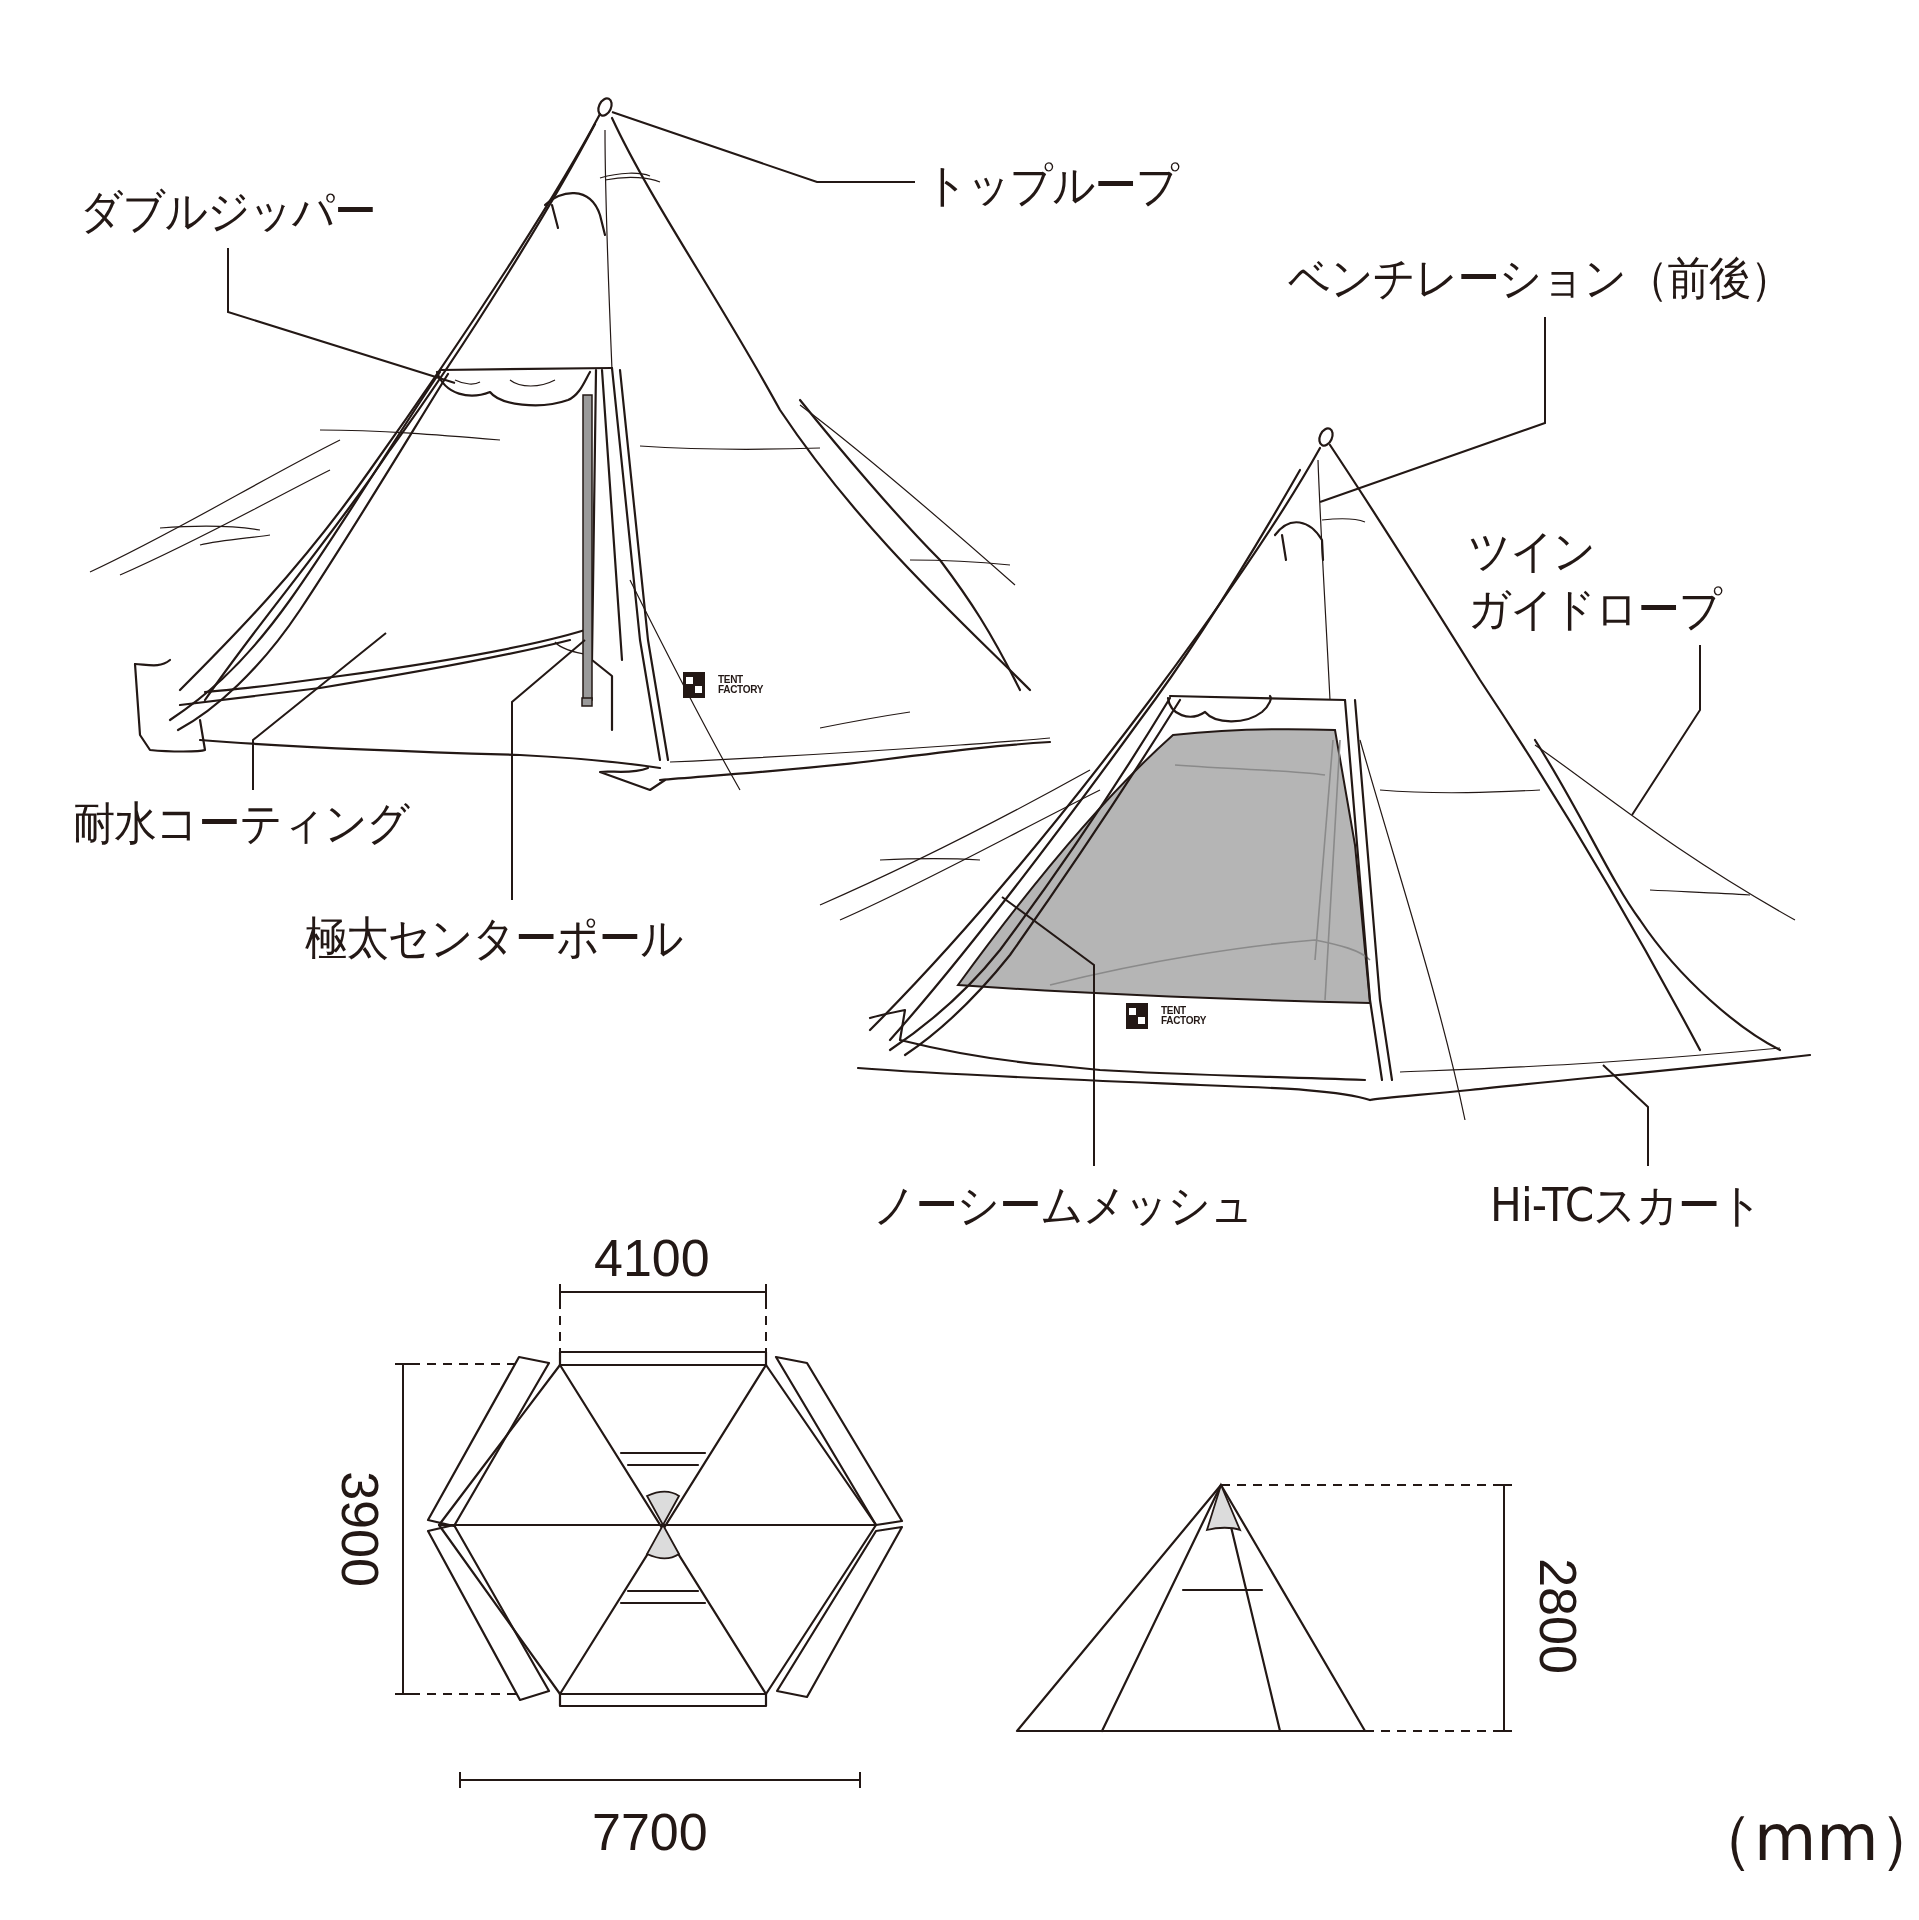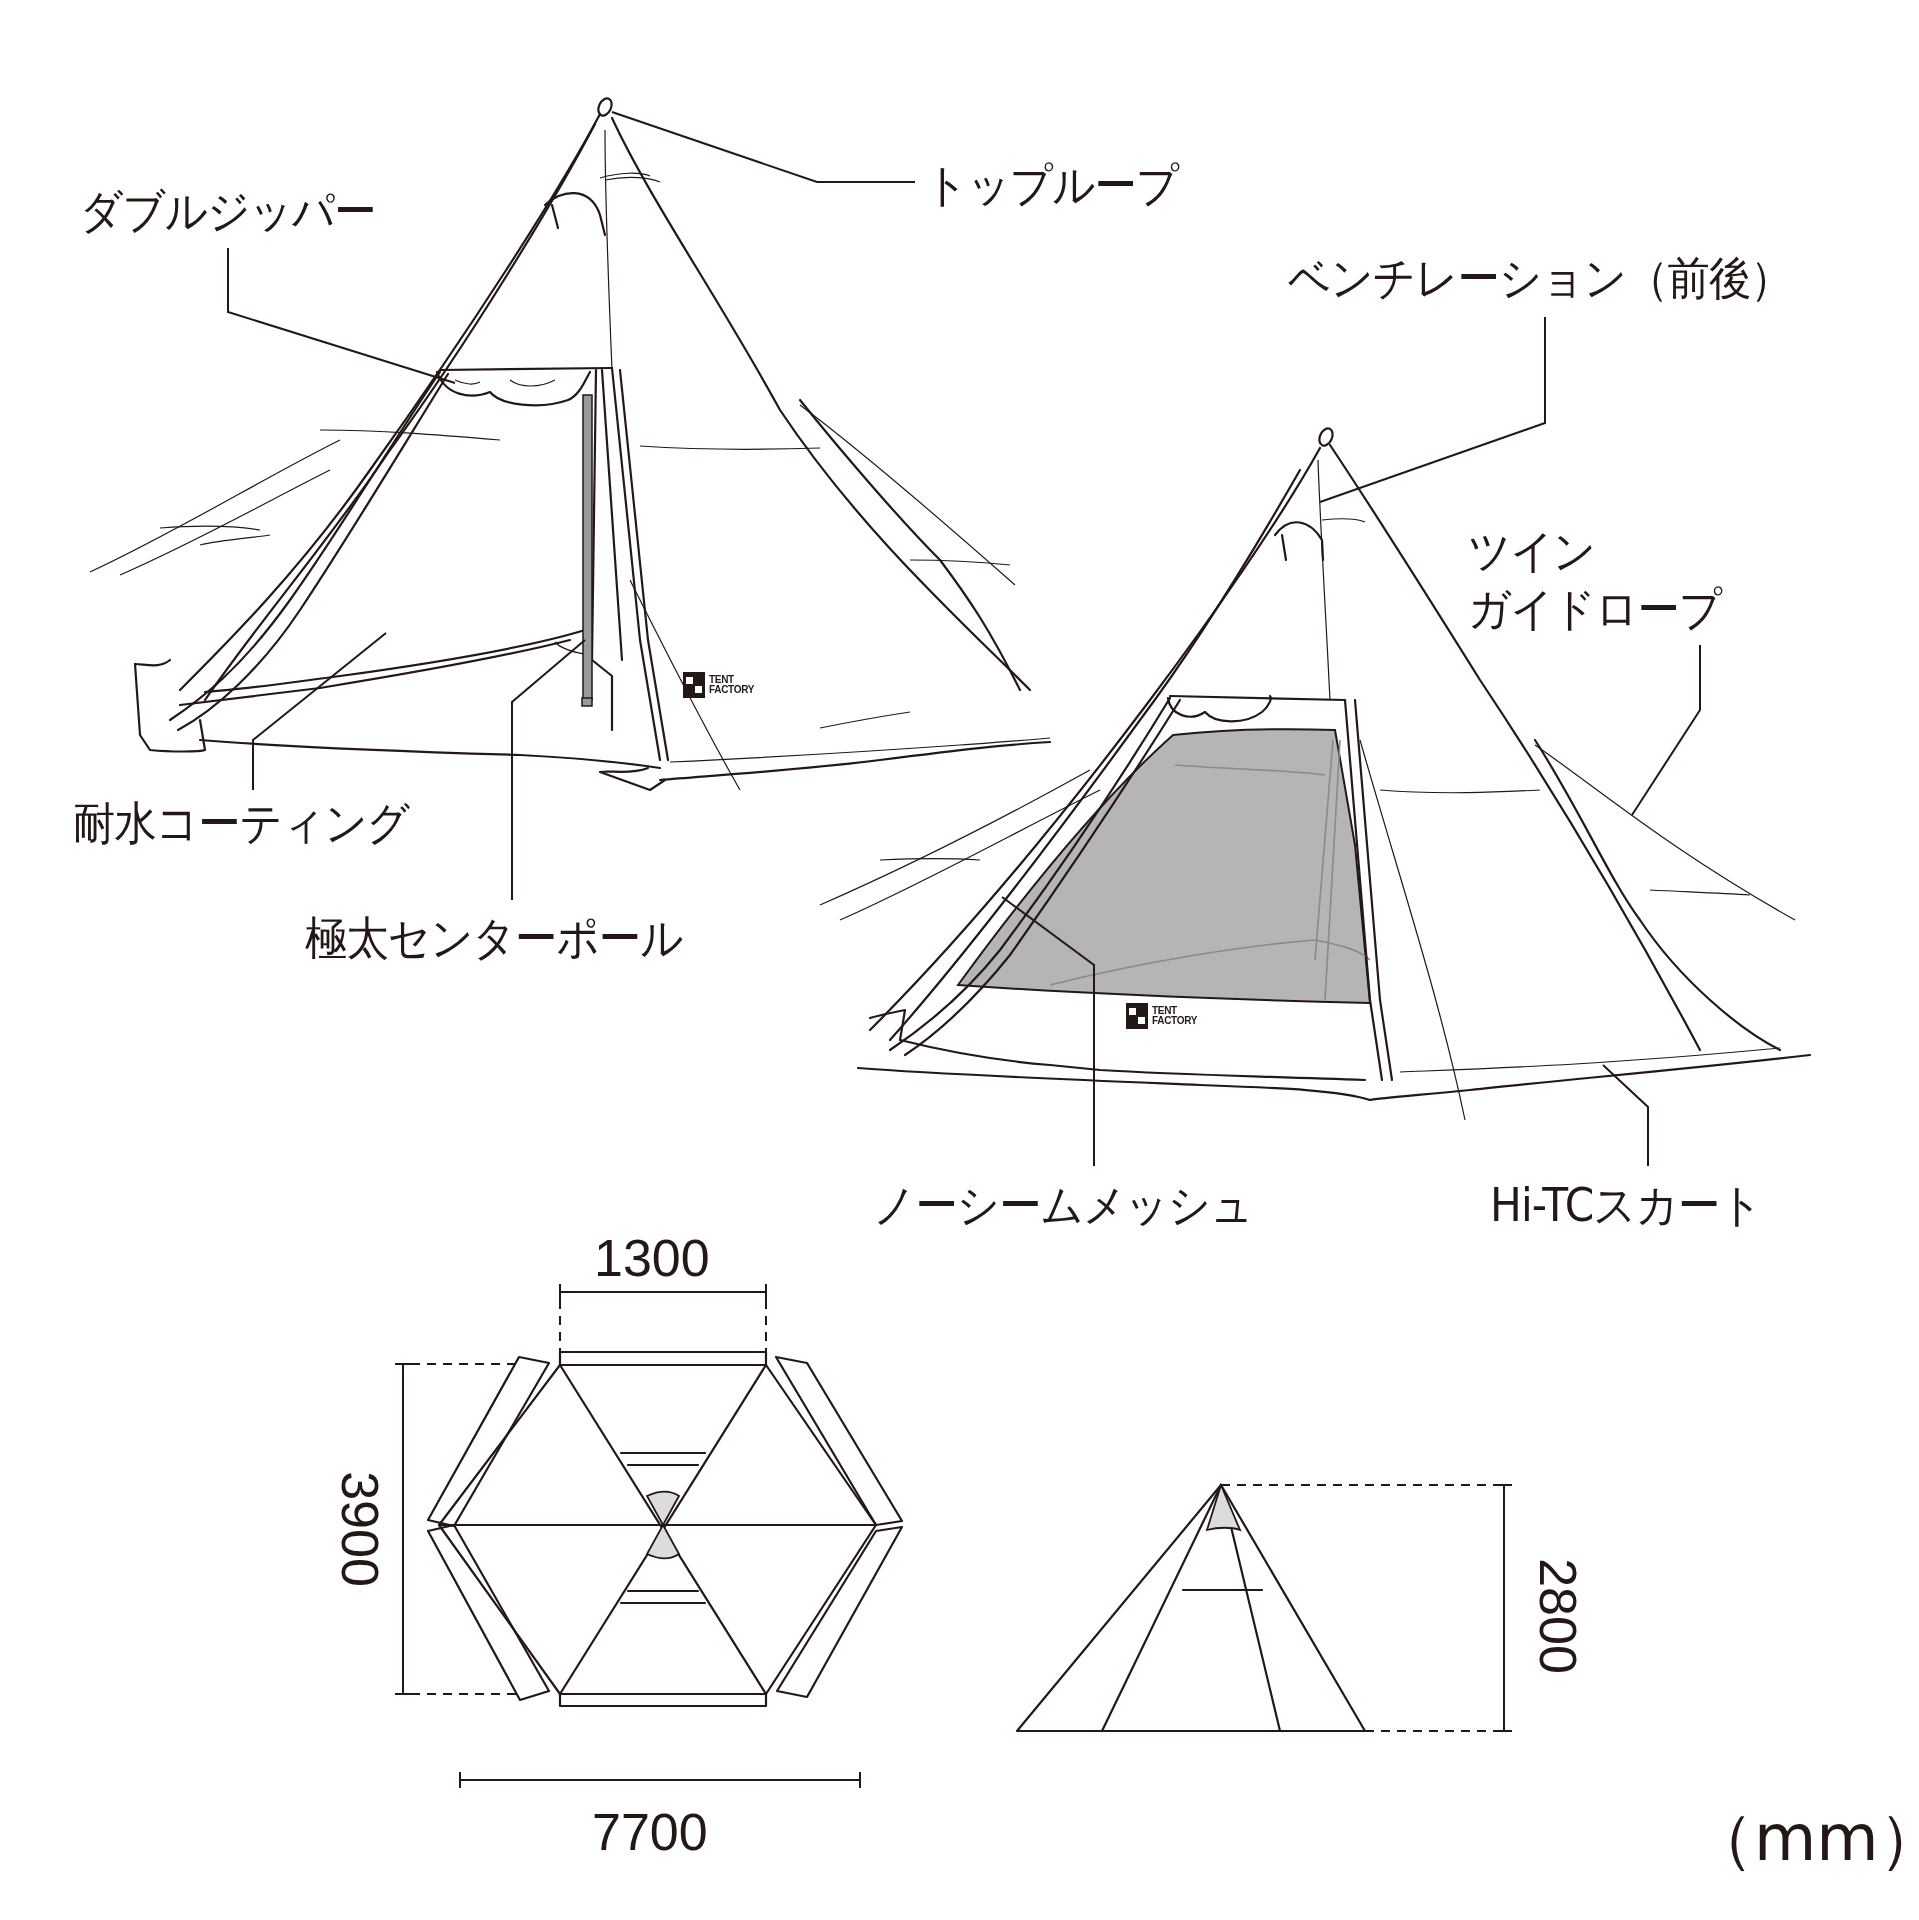--- a/index.html
+++ b/index.html
@@ -5,21 +5,21 @@
     html, body { margin: 0; padding: 0; background: #ffffff; }
     body { width: 1919px; height: 1920px; position: relative; overflow: hidden;
            font-family: "DejaVu Sans", "Liberation Sans", sans-serif; color: #231815; }
     #canvas { position: absolute; left: 0; top: 0; width: 1919px; height: 1920px; }
     .label { position: absolute; font-size: 46px; line-height: 1; white-space: nowrap;
              color: #231815; letter-spacing: -1px; transform: scaleX(0.92); transform-origin: left top; }
     .dim { position: absolute; font-family: "Liberation Sans", sans-serif; font-size: 52px;
            line-height: 1; color: #231815; white-space: nowrap; }
     .dim-vert-left { transform: rotate(90deg); transform-origin: center center; }
     .dim-vert-right { transform: rotate(90deg); transform-origin: center center; }
-    .logo { position: absolute; display: flex; align-items: center; gap: 4px; }
+    .logo { position: absolute; display: flex; align-items: center; gap: 13px; }
     .logo-mark { width: 22px; height: 26px; position: relative; background: #231815; }
     .logo-mark::before, .logo-mark::after { content: ""; position: absolute; background: #fff; width: 7px; height: 7px; }
     .logo-mark::before { left: 3px; top: 5px; }
     .logo-mark::after { right: 3px; bottom: 5px; }
     .logo-text { font-family: "Liberation Sans", sans-serif; font-weight: bold; font-size: 10px;
                  line-height: 10px; letter-spacing: -0.3px; color: #231815; }
     svg .ln { fill: none; stroke: #231815; stroke-width: 2.2; stroke-linejoin: round; stroke-linecap: round; }
     svg .thin { fill: none; stroke: #231815; stroke-width: 1.2; }
     svg .lead { fill: none; stroke: #231815; stroke-width: 2; }
     svg .dash { fill: none; stroke: #231815; stroke-width: 2; stroke-dasharray: 9 7; }
@@ -224,18 +224,18 @@
   <div class="label" style="left:80px; top:188px;">ダブルジッパー</div>
   <div class="label" style="left:1288px; top:255px;">ベンチレーション（前後）</div>
   <div class="label" style="left:1468px; top:528px;">ツイン</div>
   <div class="label" style="left:1468px; top:586px;">ガイドロープ</div>
   <div class="label" style="left:73px; top:800px;">耐水コーティング</div>
   <div class="label" style="left:305px; top:915px;">極太センターポール</div>
   <div class="label" style="left:873px; top:1182px;">ノーシームメッシュ</div>
   <div class="label" style="left:1490px; top:1182px;">Hi-TCスカート</div>
 
   
-  <div class="dim" style="left:594px; top:1232px;">1300</div>
+  <div class="dim" style="left:594px; top:1232px;">4100</div>
   <div class="dim dim-vert-left" style="left:302px; top:1503px;">3900</div>
   <div class="dim" style="left:592px; top:1806px;">7700</div>
   <div class="dim dim-vert-right" style="left:1500px; top:1590px;">2800</div>
   <div class="dim" style="left:1690px; top:1806px; font-family:'DejaVu Sans', sans-serif; font-size:64px;">（mm）</div>
 </div>
 
 </body></html>

